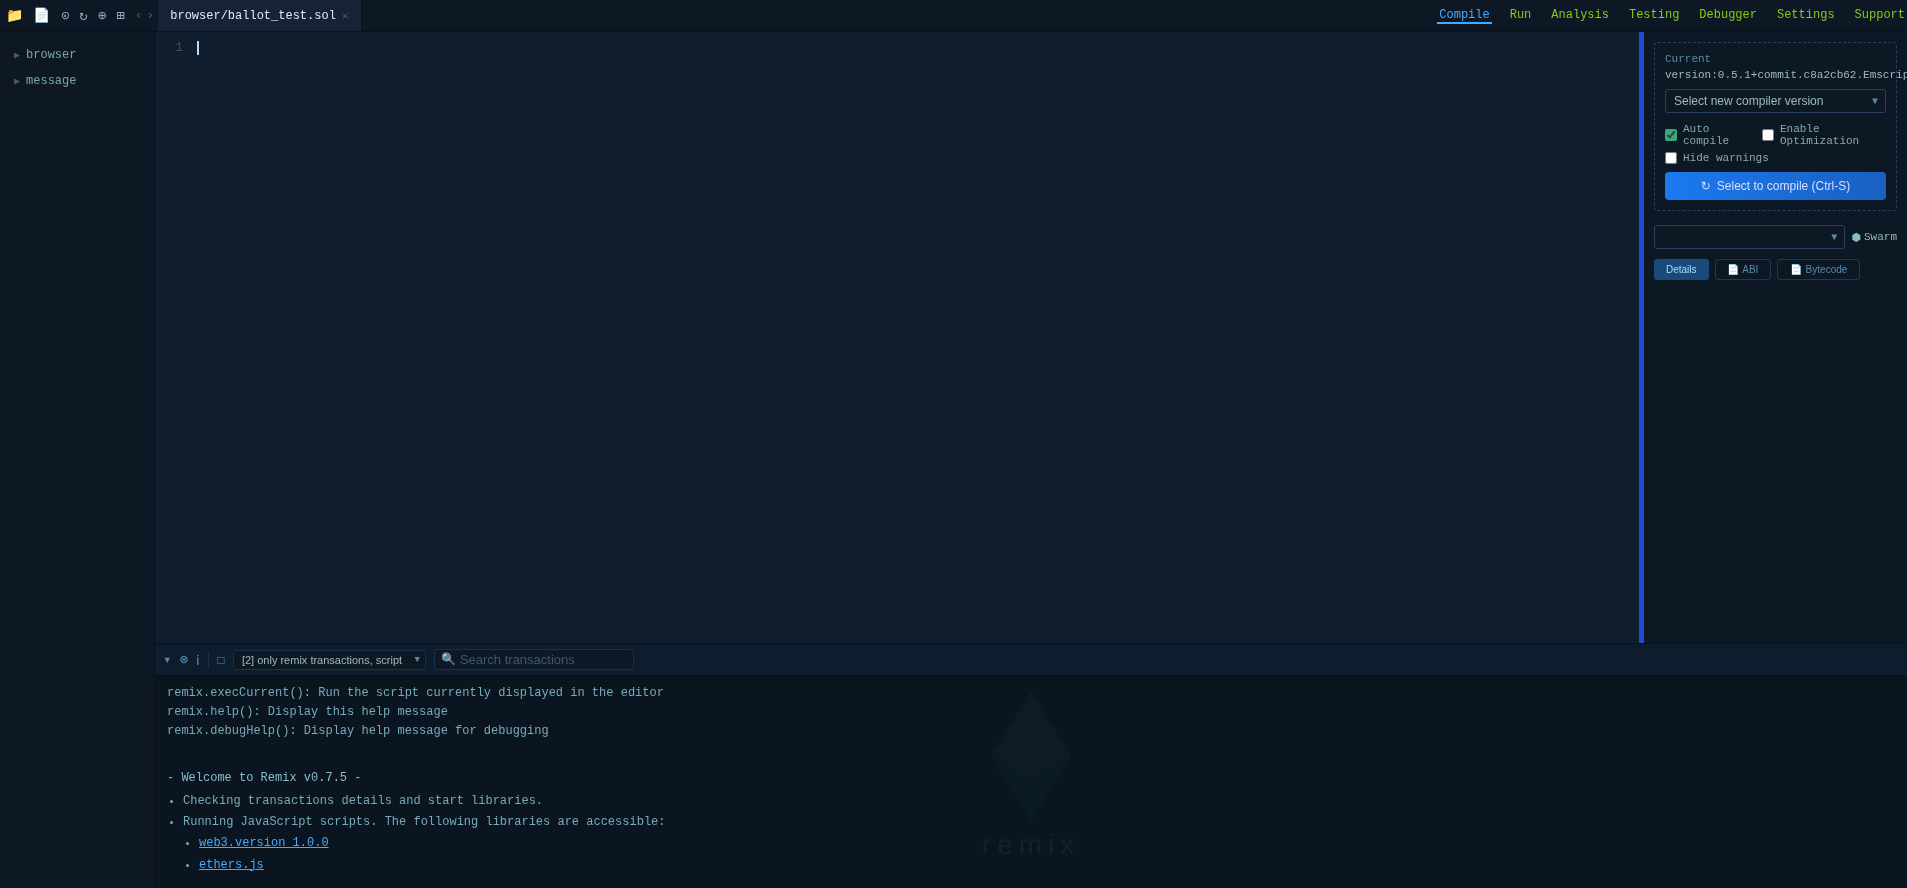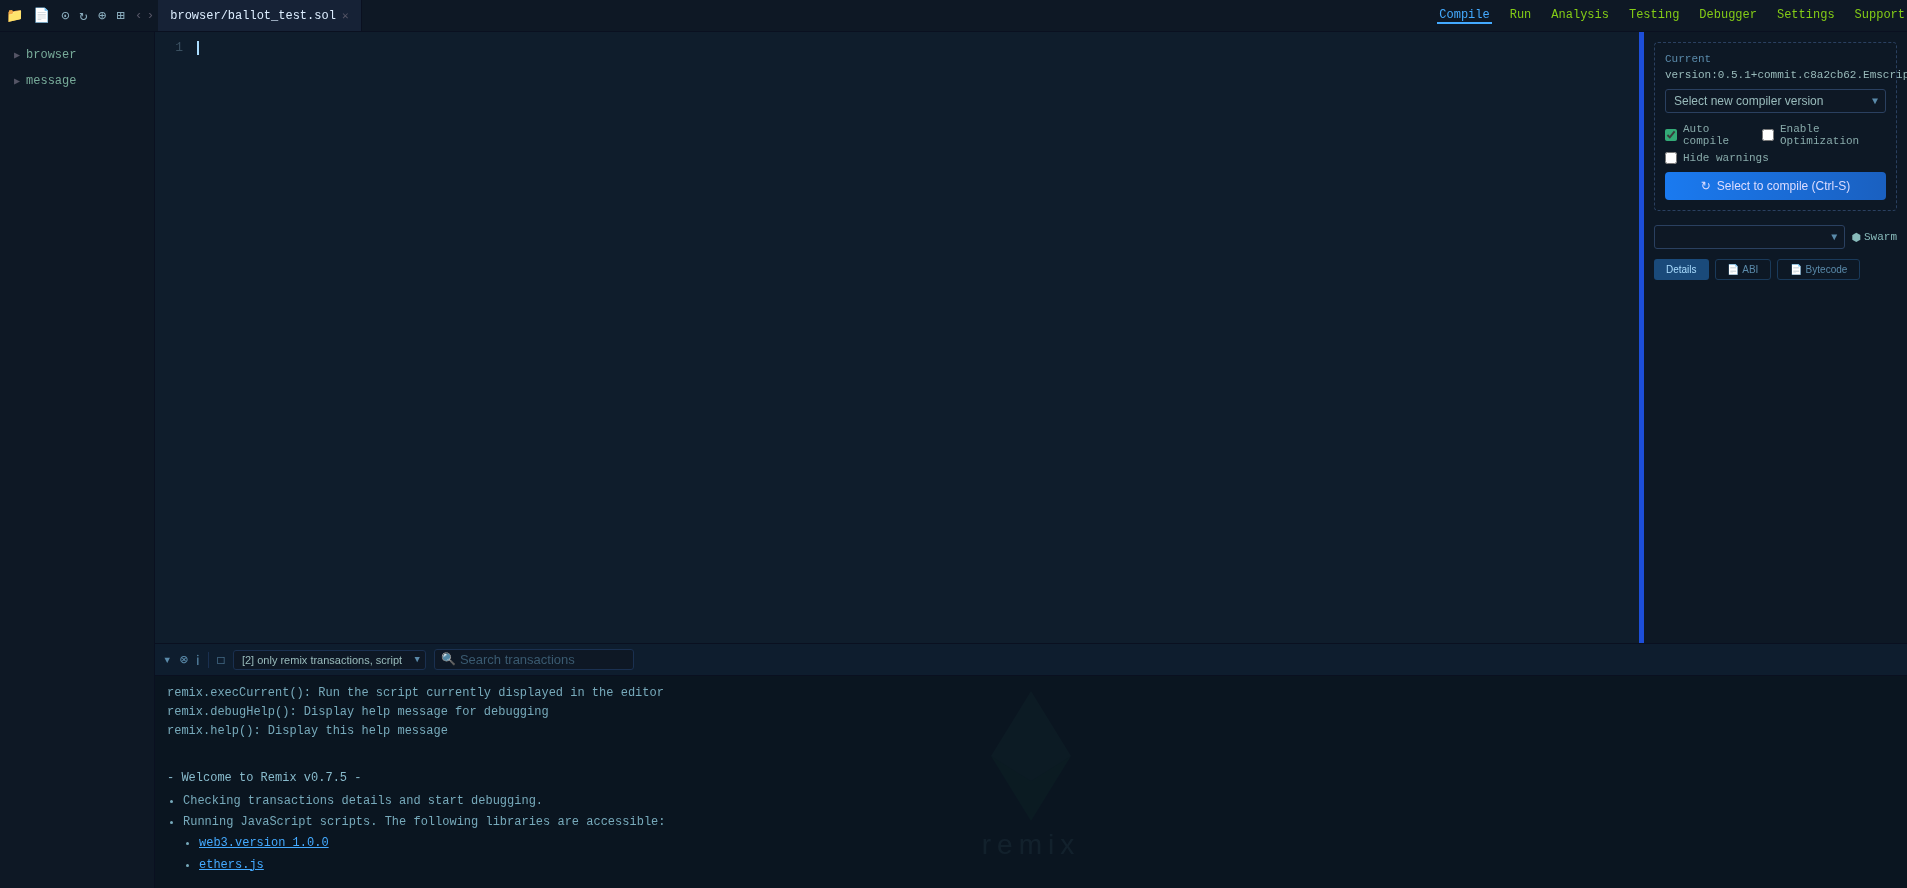--- a/index.html
+++ b/index.html
@@ -553,26 +553,26 @@
 
         <div class="eth-watermark">
           <svg width="80" height="130" viewBox="0 0 80 130">
             <polygon points="40,0 80,65 40,90 0,65" fill="#4a8" opacity="0.5"></polygon>
             <polygon points="40,90 80,65 40,130 0,65" fill="#2a6" opacity="0.5"></polygon>
           </svg>
         </div>
         <div class="remix-watermark">remix</div>
 
         <div class="terminal-line">remix.execCurrent(): Run the script currently displayed in the editor</div>
+        <div class="terminal-line">remix.help(): Display this help message</div>
         <div class="terminal-line">remix.debugHelp(): Display help message for debugging</div>
-        <div class="terminal-line">remix.help(): Display this help message</div>
         <div class="terminal-line">&nbsp;</div>
         <div class="terminal-welcome"> - Welcome to Remix v0.7.5 -</div>
         <ul class="terminal-list">
-          <li class="terminal-line">Checking transactions details and start debugging.</li>
+          <li class="terminal-line">Checking transactions details and start libraries.</li>
           <li class="terminal-line">Running JavaScript scripts. The following libraries are accessible:</li>
         </ul>
         <ul class="terminal-list" style="margin-left: 32px;">
           <li class="terminal-line">
             <a href="#">web3.version 1.0.0</a>
           </li>
           <li class="terminal-line">
             <a href="#">ethers.js</a>
           </li>
 

